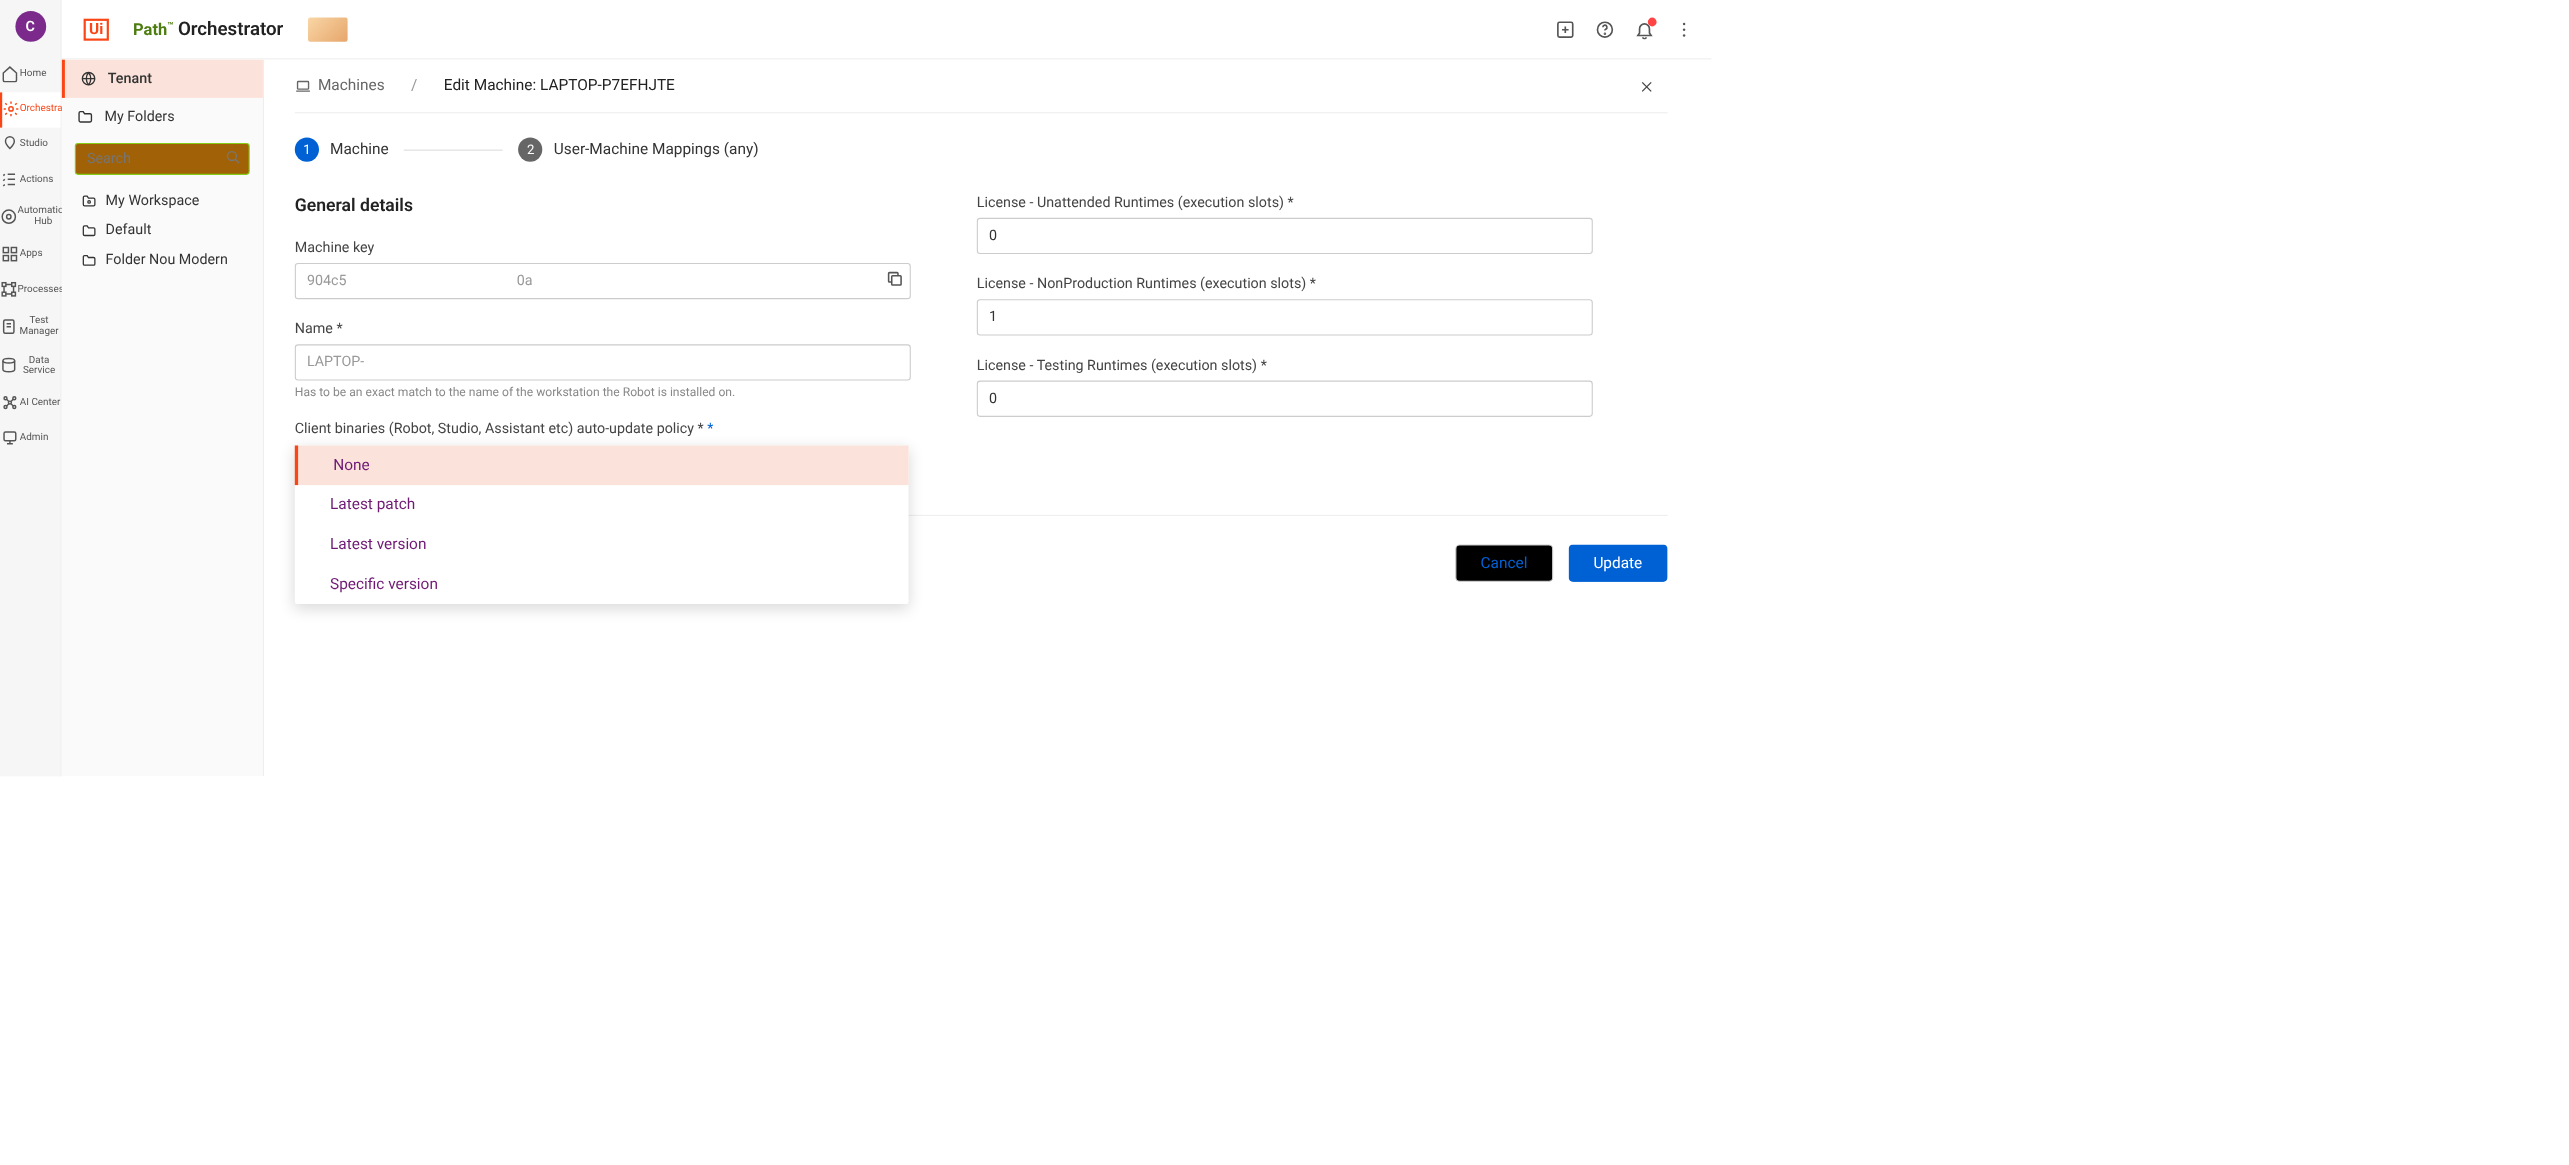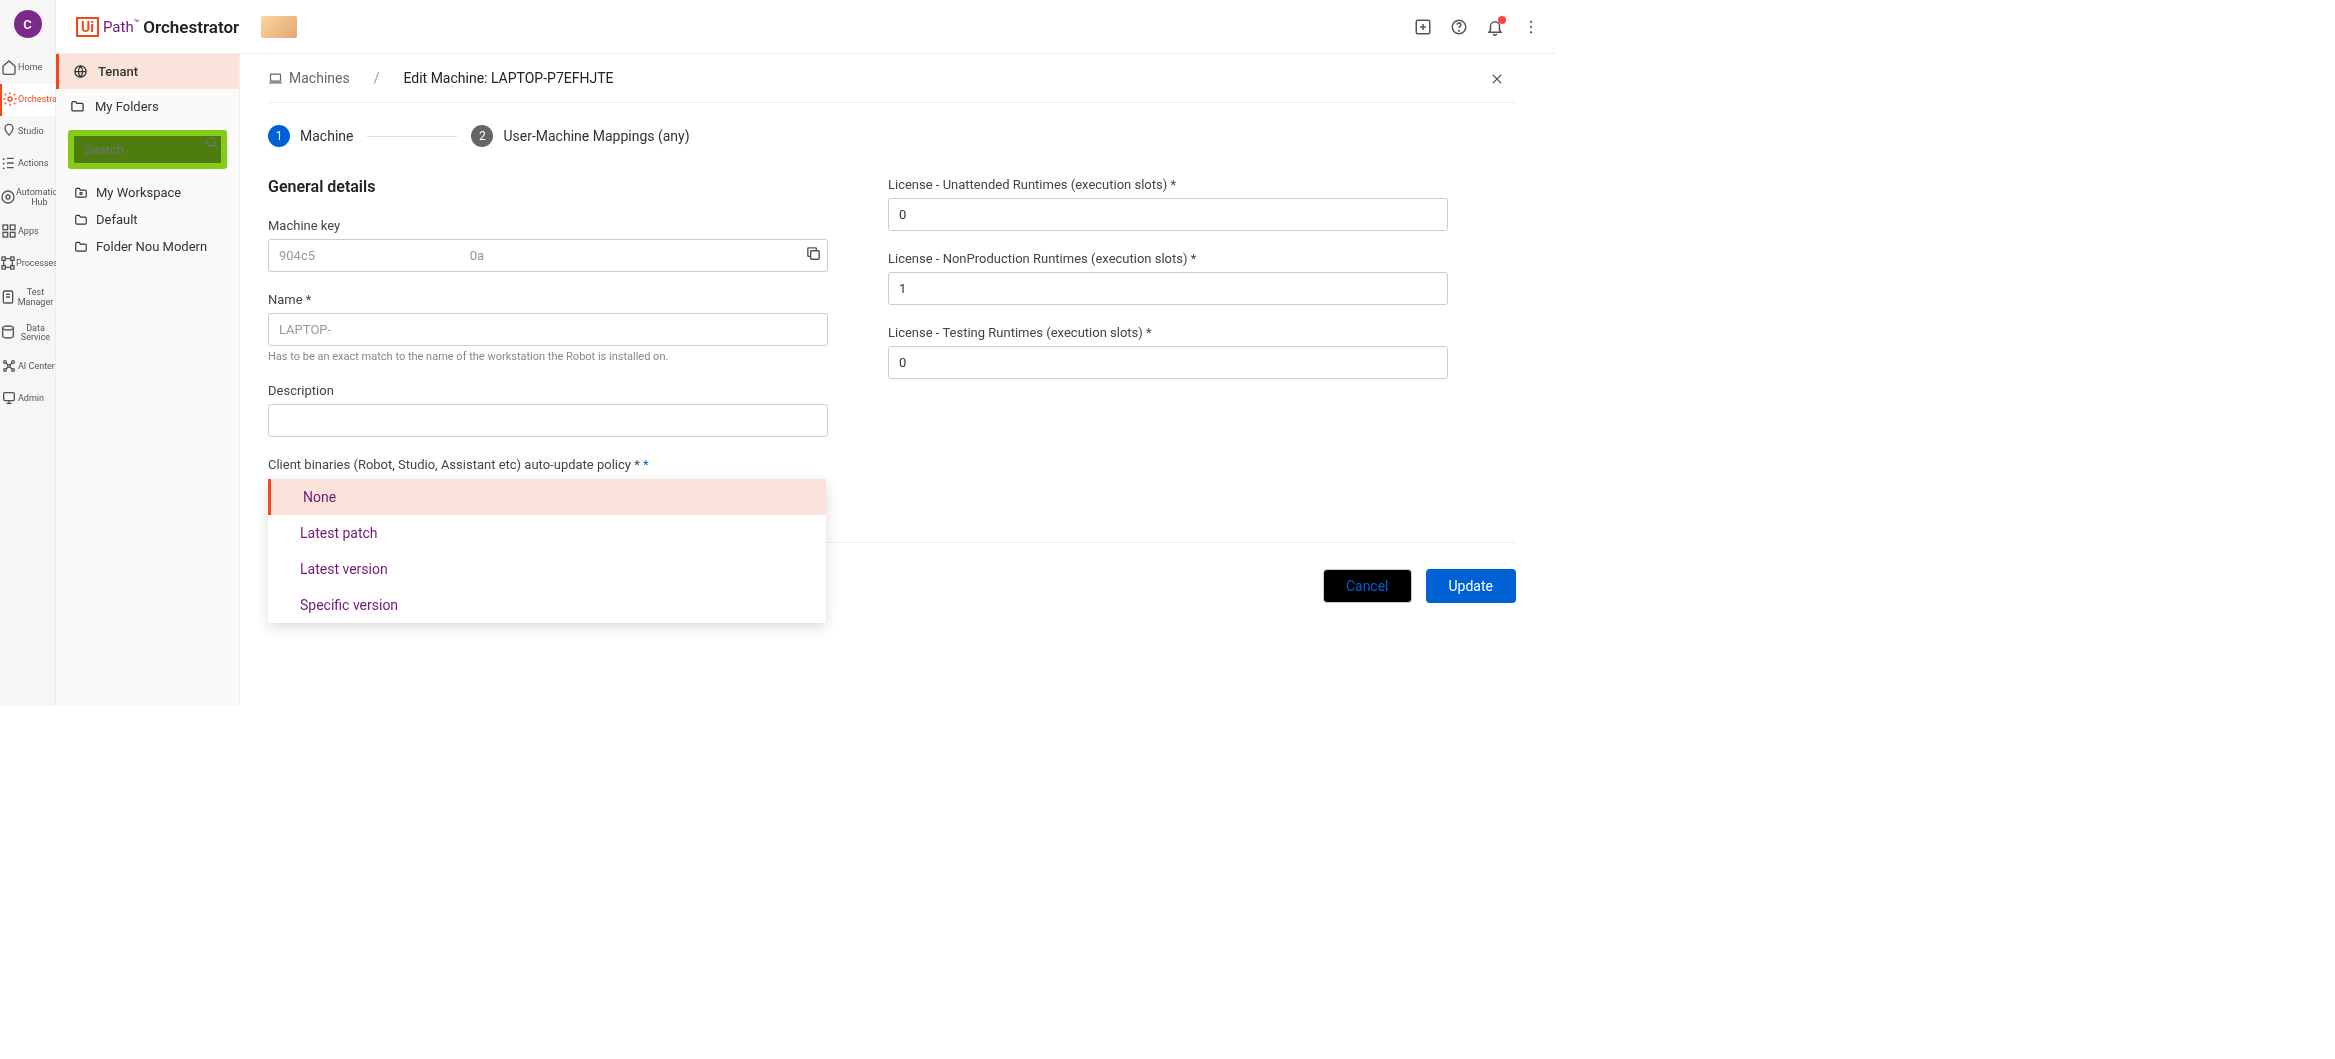--- a/index.html
+++ b/index.html
@@ -12,34 +12,34 @@
 .rail-item { width: 100%; display: flex; flex-direction: row; align-items: center; padding: 6px 0 8px; cursor: pointer; color: #555; }
 .rail-item.active { color: #fa4616; border-left: 2px solid #fa4616; background: #fff; }
 .rail-item .rail-icon { width: 18px; height: 18px; display: flex; align-items: center; justify-content: center; }
 .rail-item .rail-label { font-size: 9px; margin-top: 2px; text-align: center; line-height: 1.1; }
 
 
 .main-col { flex: 1; display: flex; flex-direction: column; }
 .topbar { height: 54px; border-bottom: 1px solid #eee; display: flex; align-items: center; padding: 0 16px 0 20px; }
 .logo { display: flex; align-items: center; gap: 4px; font-weight: 600; font-size: 17px; color: #222; }
 .logo-ui { color: #fa4616; font-weight: 700; border: 2px solid #fa4616; padding: 0 3px; font-size: 14px; }
-.logo-path { color: #701a75; font-weight: 400; font-size: 15px; }
+.logo-path { color: #4d7c0f; font-weight: 700; font-size: 15px; margin-left: 18px; }
 .logo-mark { width: 36px; height: 22px; background: linear-gradient(135deg,#f9d6a6,#e6a66b); margin-left: 18px; border-radius: 2px; }
 .topbar-spacer { flex: 1; }
 .topbar-icons { display: flex; align-items: center; gap: 18px; color: #555; }
 .topbar-icons .icn { cursor: pointer; position: relative; }
 .notif-dot { position: absolute; top: -2px; right: -2px; width: 8px; height: 8px; background: #f44; border-radius: 50%; }
 
 
 .body { flex: 1; display: flex; overflow: hidden; }
 .sidepanel { width: 184px; border-right: 1px solid #eee; background: #fafafa; display: flex; flex-direction: column; }
 .sp-item { display: flex; align-items: center; gap: 10px; padding: 10px 14px; font-size: 13px; color: #333; cursor: pointer; }
 .sp-item.tenant { background: #fbe3db; border-left: 3px solid #fa4616; font-weight: 500; }
 .sp-search { margin: 6px 12px 10px; position: relative; }
-.sp-search input { width: 100%; padding: 6px 26px 6px 10px; border: 6px solid #84cc16; border-radius: 3px; font-size: 13px; background: #4d7c0f; }
+.sp-search input { width: 100%; padding: 6px 26px 6px 10px; border: 1px solid #84cc16; border-radius: 3px; font-size: 13px; background: #a16207; }
 .sp-search .sicon { position: absolute; right: 8px; top: 6px; color: #777; }
 .sp-folder { display: flex; align-items: center; gap: 8px; padding: 6px 14px 6px 18px; font-size: 13px; color: #333; cursor: pointer; }
 
 
 .content { flex: 1; padding: 0 40px 0 28px; overflow-y: auto; position: relative; }
 .crumbs { display: flex; align-items: flex-end; gap: 24px; padding: 16px 0; border-bottom: 1px solid #eee; }
 .crumbs .crumb { display: flex; align-items: center; gap: 6px; color: #666; font-size: 14px; }
 .crumbs .sep { color: #999; }
 .crumbs .current { color: #222; }
 .crumbs .close-x { margin-left: auto; cursor: pointer; color: #444; font-size: 15px; padding-right: 12px;}
@@ -336,24 +336,20 @@
                   </span>
               </div>
             </div>
 
             <div class="field">
               <label class="field-label">Name *</label>
               <input class="field-input readonly" value="LAPTOP-" style="">
               <div class="field-hint">Has to be an exact match to the name of the workstation the Robot is installed on.</div>
             </div>
 
-            <div class="field">
-              <label class="field-label">Description</label>
-              <input class="field-input" value="" style="">
-            </div>
 
             <div class="field" style="position:relative;">
               <label class="field-label"><span>Client binaries (Robot, Studio, Assistant etc) auto-update policy *</span> <span style="color:#0061d5">*</span></label>
               <div class="dropdown-menu" style="left:0; top:22px;">
                 <div class="dd-item selected">None</div>
                 <div class="dd-item">Latest patch</div>
                 <div class="dd-item">Latest version</div>
                 <div class="dd-item">Specific version</div>
               </div>
             </div>

